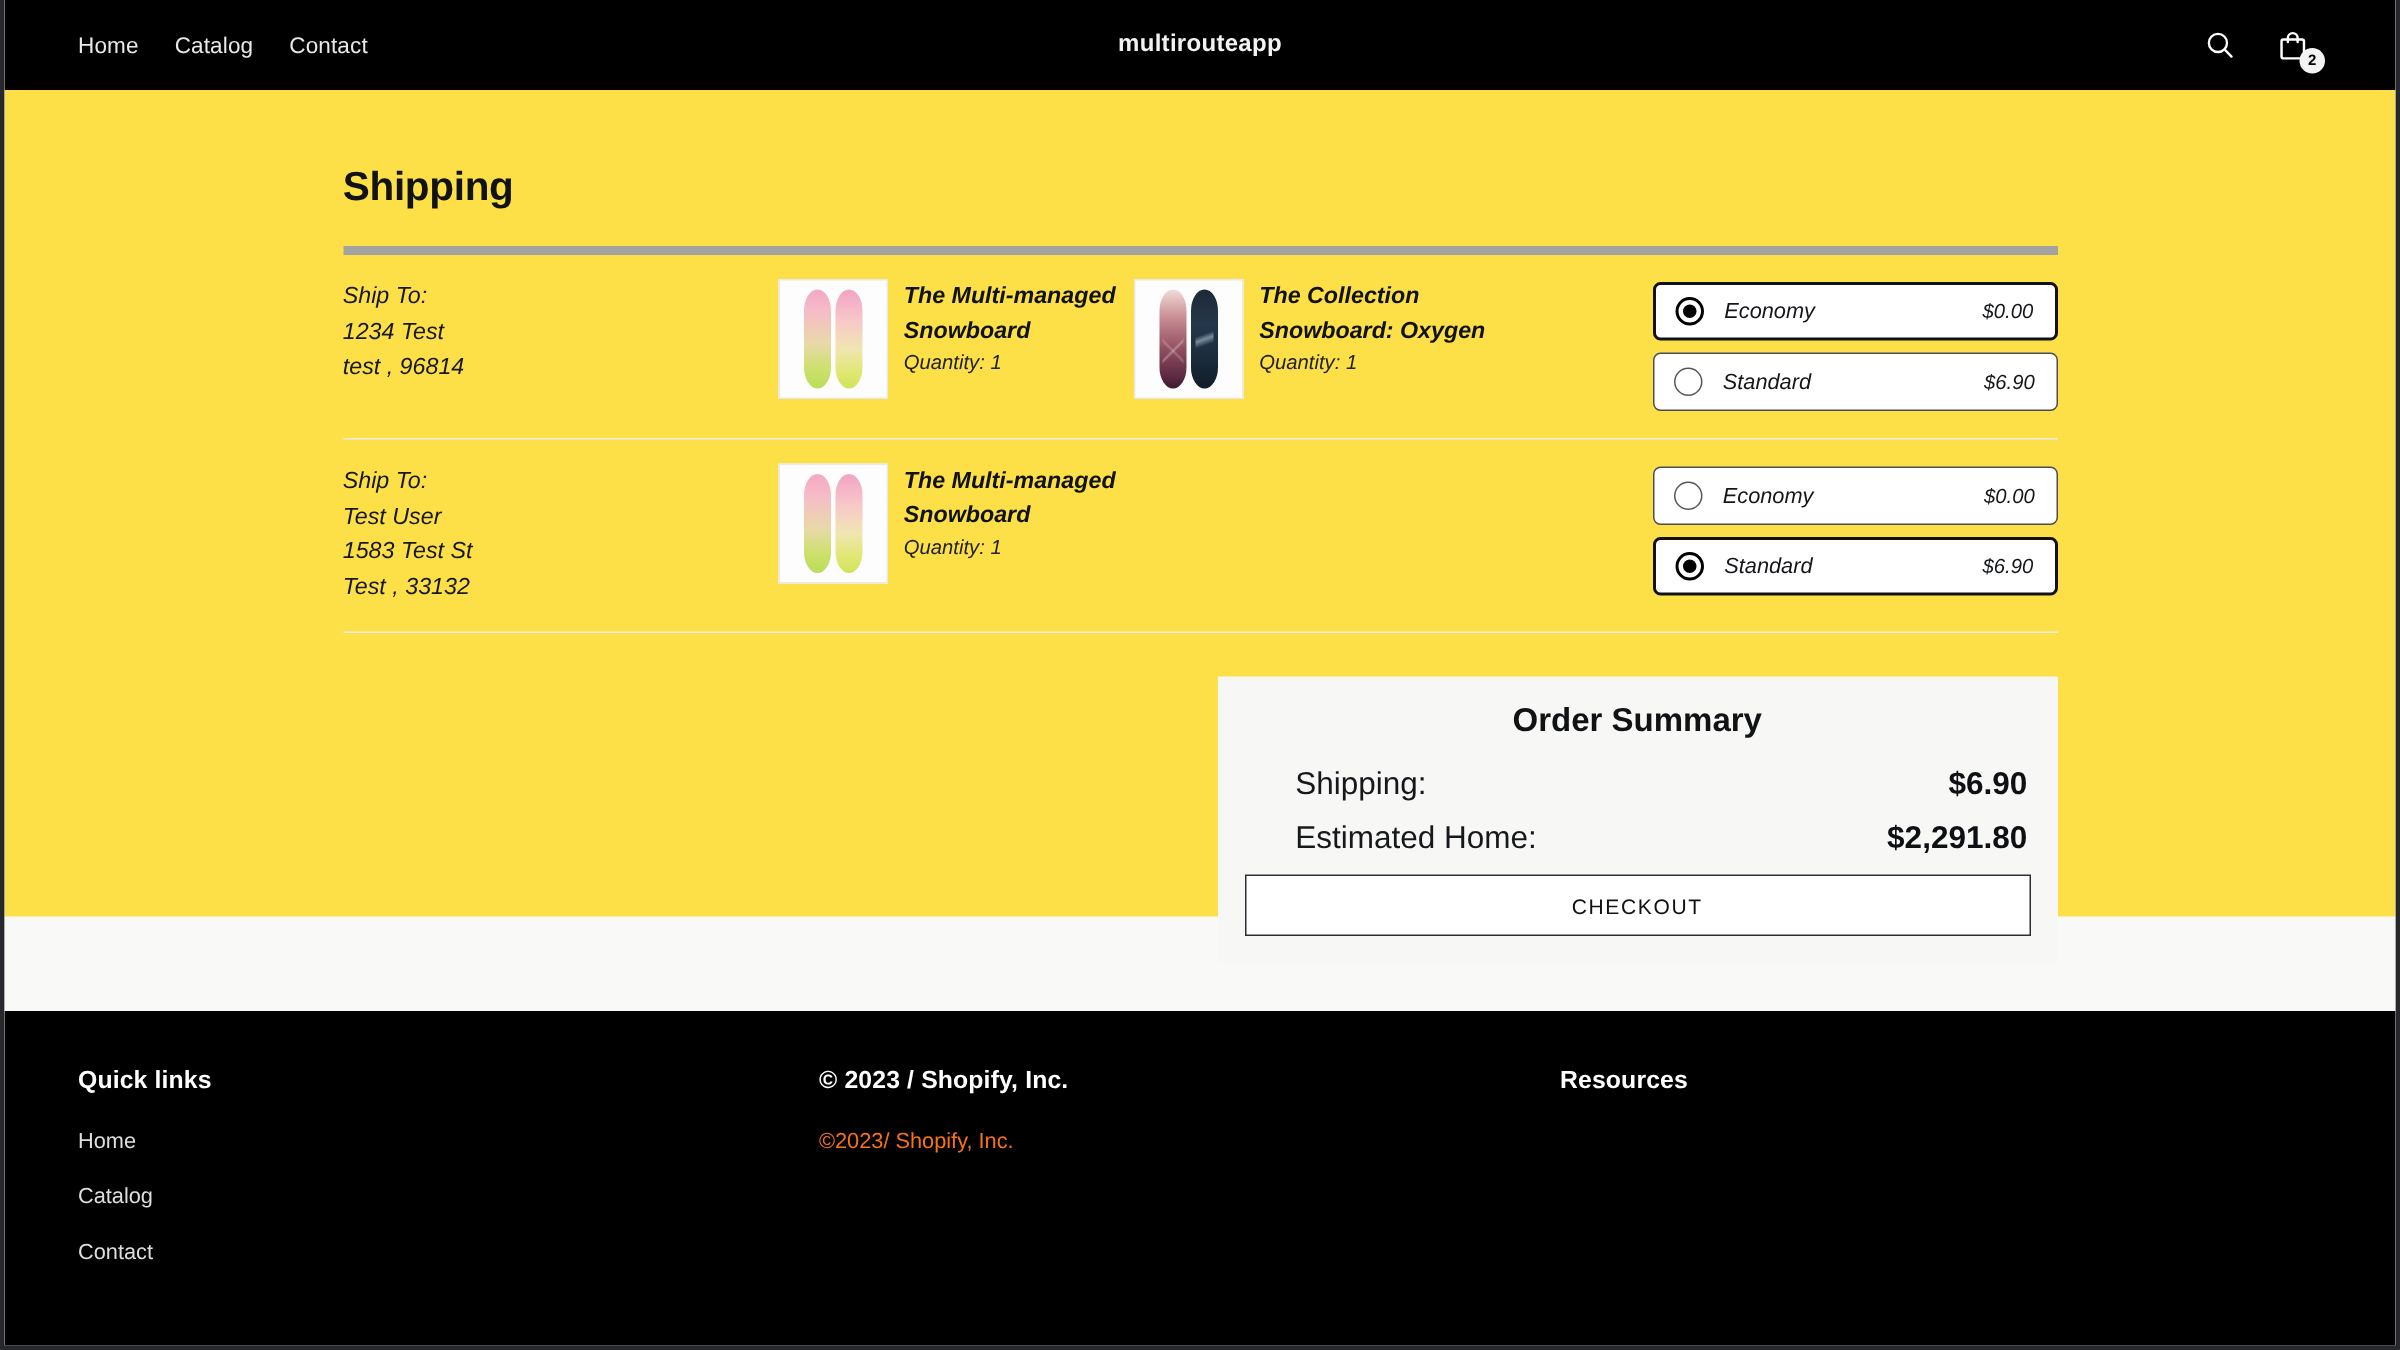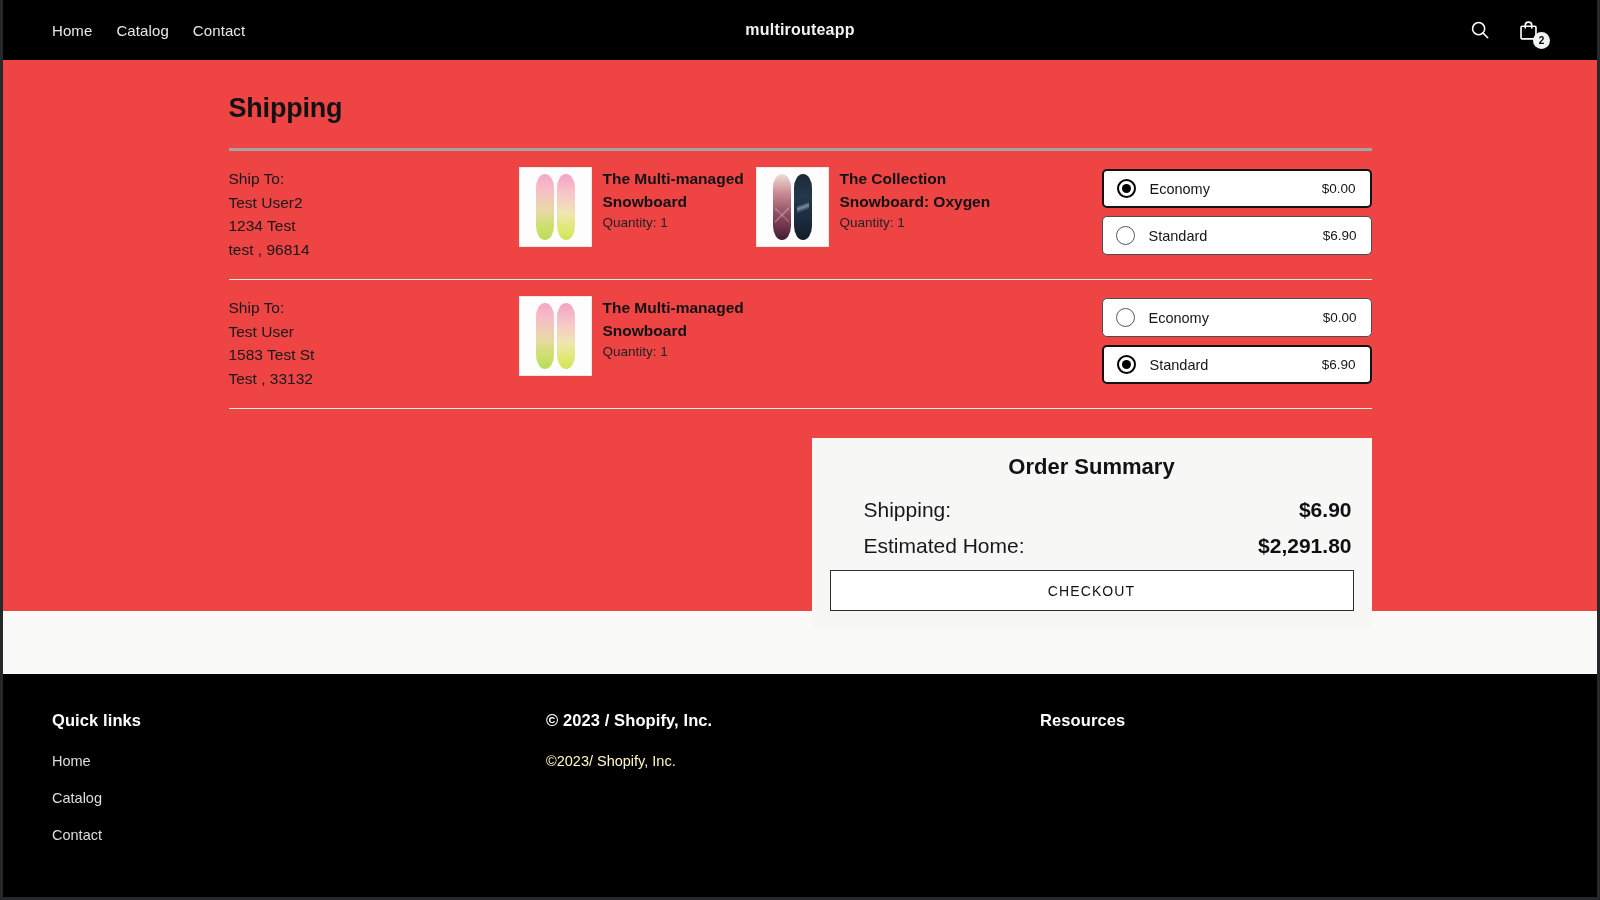--- a/index.html
+++ b/index.html
@@ -71,39 +71,39 @@
     border-radius: 50%;
     background: #f3f3f3;
     color: #000;
     font-size: 10px;
     font-weight: bold;
     display: flex; align-items: center; justify-content: center;
   }
 
   
   .page-main {
-    background: #ef4444;
-    padding: 0;
+    background: #fde047;
+    padding: 16px;
     height: 551px;
     position: relative;
   }
   .content-wrap {
     width: 1143px;
     margin: 0 auto;
     padding-top: 33px;
   }
   .page-title {
     font-size: 27px;
     font-weight: bold;
     color: #111214;
     letter-spacing: -.2px;
     margin-bottom: 24px;
   }
 
-  .ship-table { border-top: 3px solid #a3a3a3; }
+  .ship-table { border-top: 6px solid #a3a3a3; font-style: italic; }
   .ship-row {
     display: flex;
     align-items: flex-start;
     border-bottom: 1px solid #eceded;
     padding: 16px 0 18px 0;
     min-height: 94px;
   }
   .addr-col {
     width: 290px;
     flex: 0 0 290px;
@@ -304,21 +304,21 @@
   .footer-link {
     display: block;
     font-size: 14.5px;
     color: #dedede;
     margin-bottom: 21px;
     text-decoration: none;
     cursor: pointer;
   }
   .copy-text {
     font-size: 14.5px;
-    color: #fef9c3;
+    color: #f97316;
   }
   .res-list { list-style: disc; padding-left: 28px; margin-top: 22px; }
   .res-list li { margin-bottom: 14px; }
   .res-list li::marker { color: #e3e3e3; }
   .res-link {
     font-size: 15px;
     color: #e7e7e7;
     text-decoration: underline;
     text-underline-offset: 3px;
     cursor: pointer;
@@ -358,21 +358,20 @@
   <main class="page-main">
     <div class="content-wrap">
 
       <h1 class="page-title">Shipping</h1>
 
       <div class="ship-table">
 
         <div class="ship-row">
           <div class="addr-col">
             <div>Ship To:</div>
-            <div>Test User2</div>
             <div>1234 Test</div>
             <div>test , 96814</div>
           </div>
 
           <div class="items-col">
             <div class="line-item">
               <div class="thumb">
                 <div class="board board-a"></div>
                 <div class="board board-b"></div>
               </div>

